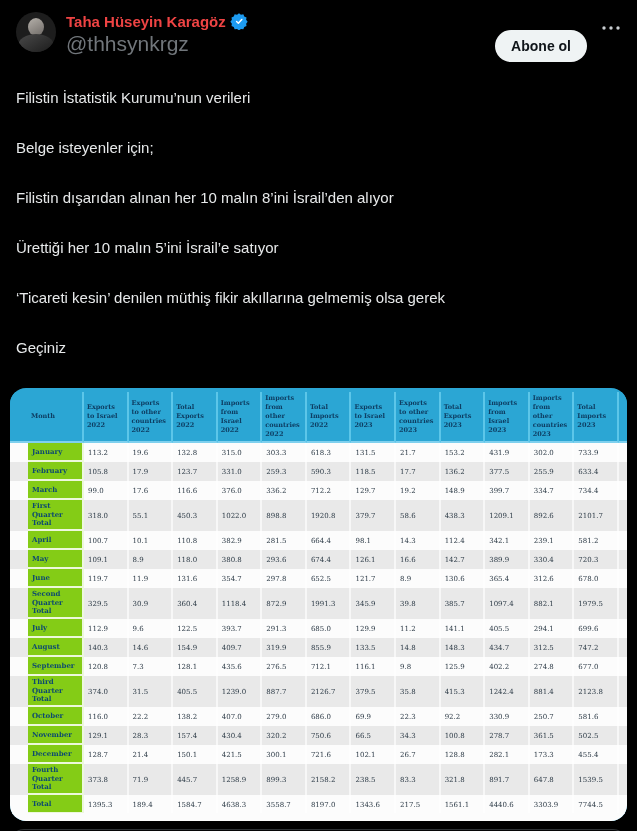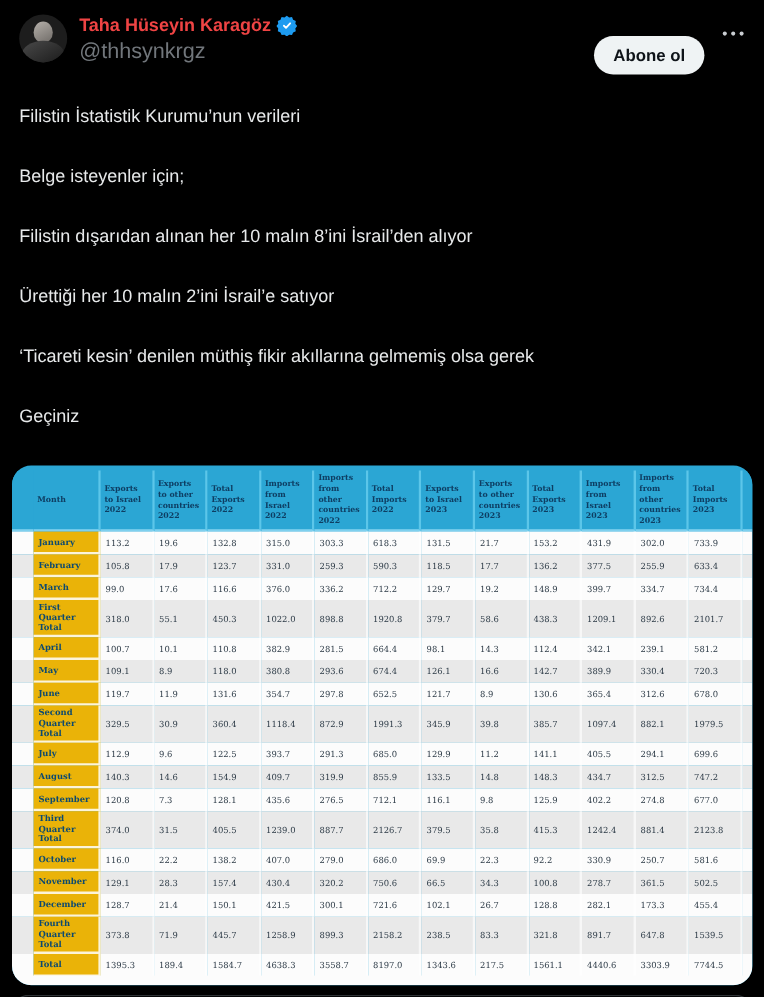--- a/index.html
+++ b/index.html
@@ -12,21 +12,21 @@
   .avatar { width:40px; height:40px; border-radius:50%; background:#1d1d1d;
             position:relative; overflow:hidden; flex:0 0 40px; cursor:pointer; }
   .avatar .head { position:absolute; left:12px; top:6px; width:16px; height:18px;
                   border-radius:50%; background:linear-gradient(150deg,#b5b0aa,#6e6a66); }
   .avatar .torso { position:absolute; left:2px; top:22px; width:36px; height:24px;
                    border-radius:50% 50% 0 0; background:linear-gradient(150deg,#4a4a4a,#141414); }
   .idblock { margin-left:10px; flex:1 1 auto; min-width:0; }
   .name-line { display:flex; align-items:center; gap:4px; }
   .name { font-size:15px; font-weight:bold; color:#ef4444; }
   .badge { width:18px; height:18px; }
-  .handle { font-size:18px; color:#71767b; margin-top:2px; }
+  .handle { font-size:21px; color:#71767b; margin-top:2px; }
   .follow-btn { background:#eff3f4; color:#0f1419; font-weight:bold; font-size:14px;
                 border:none; border-radius:16px; height:32px; padding:0 16px;
                 margin-top:18px; cursor:pointer; font-family:"Liberation Sans",sans-serif; }
   .more-btn { margin-left:14px; margin-top:8px; cursor:pointer; }
 
   
   .bodytext { margin-top:26px; }
   .bodytext p { color:#e7e9ea; font-size:15px; line-height:20px; margin:0 0 30px 0; }
 
   
@@ -36,21 +36,21 @@
   table.xt { width:617px; table-layout:fixed; border-collapse:separate; border-spacing:0;
              font-family:"DejaVu Serif", serif; }
   col.c-pad1 { width:18px; } col.c-month { width:56px; } col.c-pad2 { width:8px; }
   .xt th { background:#2ba6d4; color:#0e3e63; font-size:6.5px; line-height:1.4;
            font-weight:bold; text-align:left; vertical-align:middle; padding:2px 3px;
            height:48px; border-right:2px solid #5cc6e9; border-bottom:2px solid #7fd0ee; }
   .xt th.pad { border-right:none; }
   .xt td { font-size:7px; vertical-align:middle; padding:0 0 0 4px; color:#2c3a46; }
   .xt tr.r-month td, .xt tr.r-total td { height:19px; }
   .xt tr.r-quarter td { height:31px; }
-  .xt td.rowlabel { background:#eab308; color:#0d4a70; font-weight:bold; line-height:1.25;
+  .xt td.rowlabel { background:#84cc16; color:#0d4a70; font-weight:bold; line-height:1.25;
                     border-bottom:2px solid rgba(255,255,255,.85);
                     border-right:2px solid rgba(255,255,255,.85);margin-top:12px; }
   .xt td.num { border-right:2px solid rgba(255,255,255,.65); }
   .xt tr.white td.num, .xt tr.white td.pad { background:#fcfcfc; }
   .xt tr.gray  td.num, .xt tr.gray  td.pad { background:#e9e9e9; }
   .bottom-band { position:absolute; left:0; right:0; bottom:0; height:8px; background:#fcfcfc; }
 
   
   .next-card { margin:8px 10px 0 10px; height:14px; background:#060607;
                border:1px solid #2f3336; border-bottom:none; border-radius:16px 16px 0 0; }
@@ -79,21 +79,21 @@
       <circle cx="3" cy="8" r="1.7" fill="#c9cdd1"></circle>
         <circle cx="10" cy="8" r="1.7" fill="#c9cdd1"></circle>
         <circle cx="17" cy="8" r="1.7" fill="#c9cdd1"></circle>
     </svg>
   </div>
 
   <div class="bodytext">
     <p>Filistin İstatistik Kurumu’nun verileri</p>
     <p>Belge isteyenler için;</p>
     <p>Filistin dışarıdan alınan her 10 malın 8’ini İsrail’den alıyor</p>
-    <p>Ürettiği her 10 malın 2’ini İsrail’e satıyor</p>
+    <p>Ürettiği her 10 malın 5’ini İsrail’e satıyor</p>
     <p>‘Ticareti kesin’ denilen müthiş fikir akıllarına gelmemiş olsa gerek</p>
     <p>Geçiniz</p>
   </div>
 
   <div class="media">
     <table class="xt">
       <colgroup>
         <col class="c-pad1">
           <col class="c-month">
         <col>

